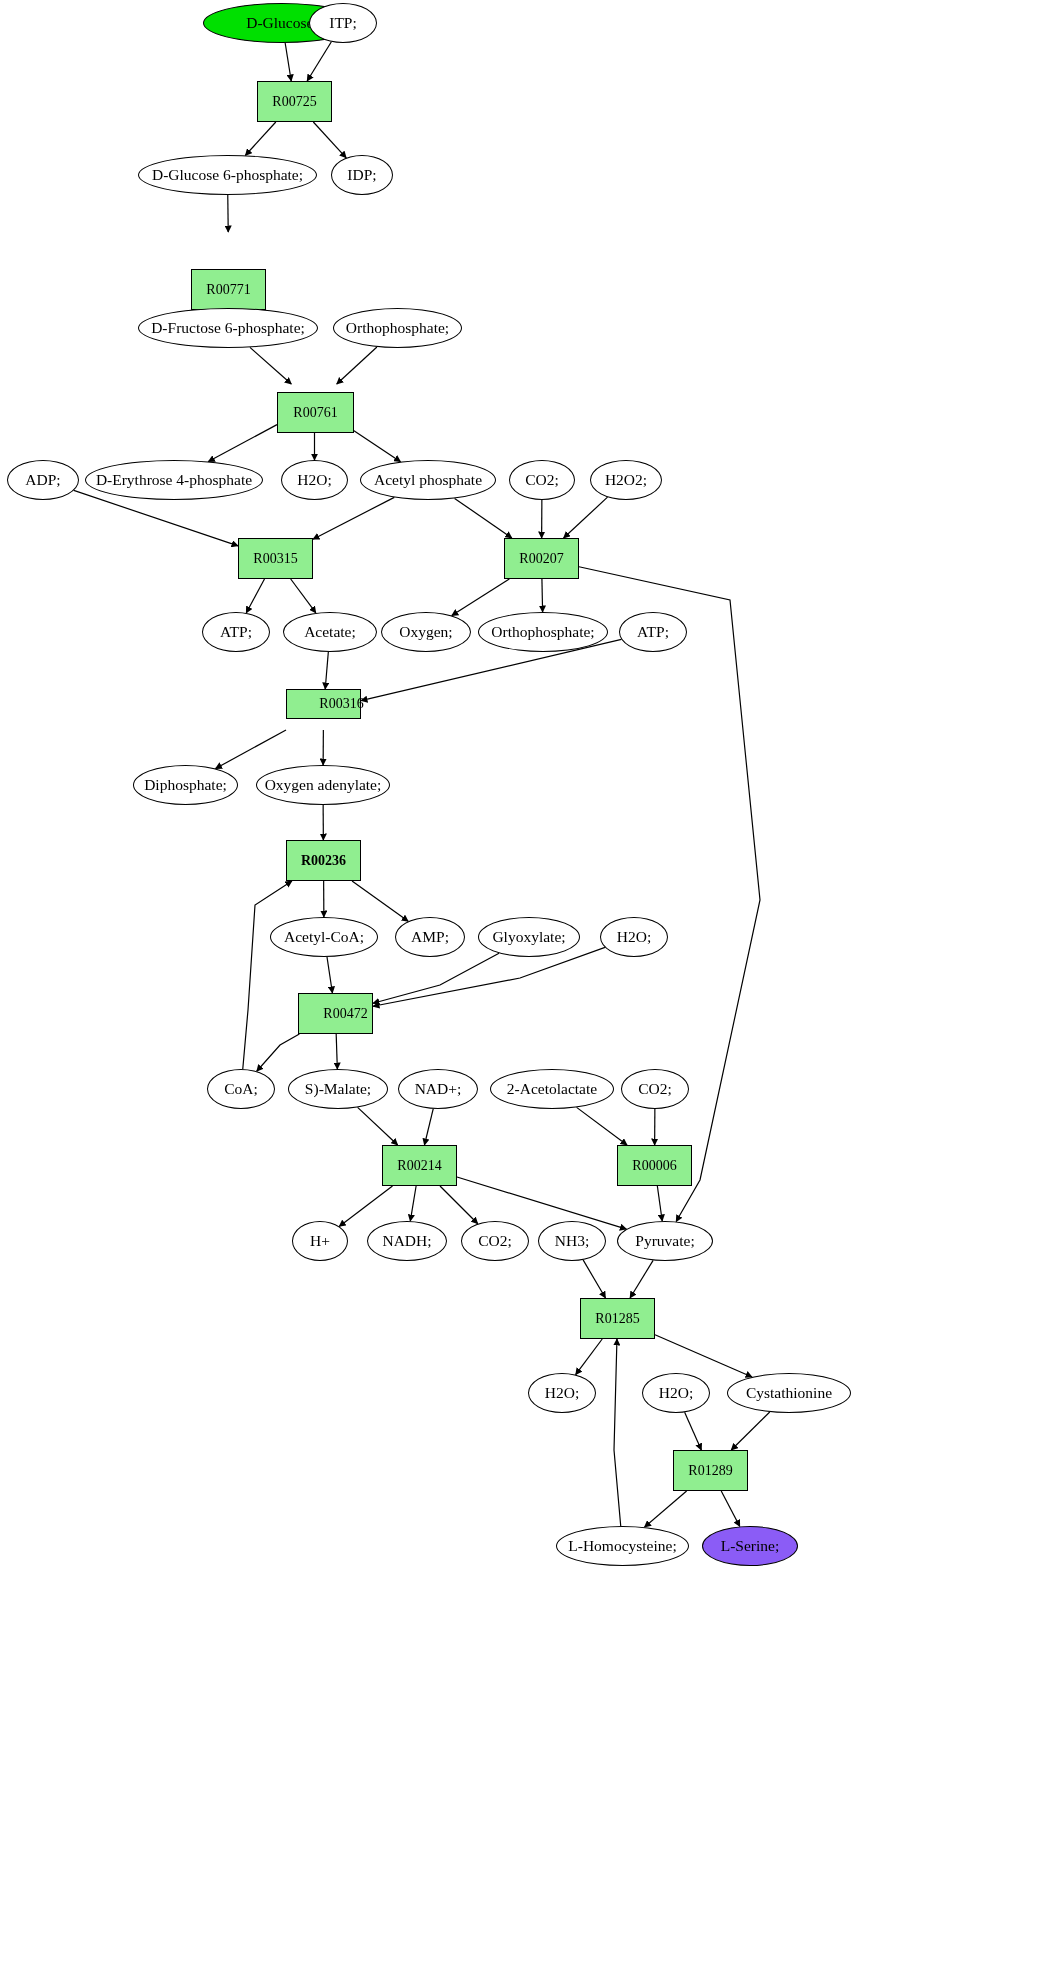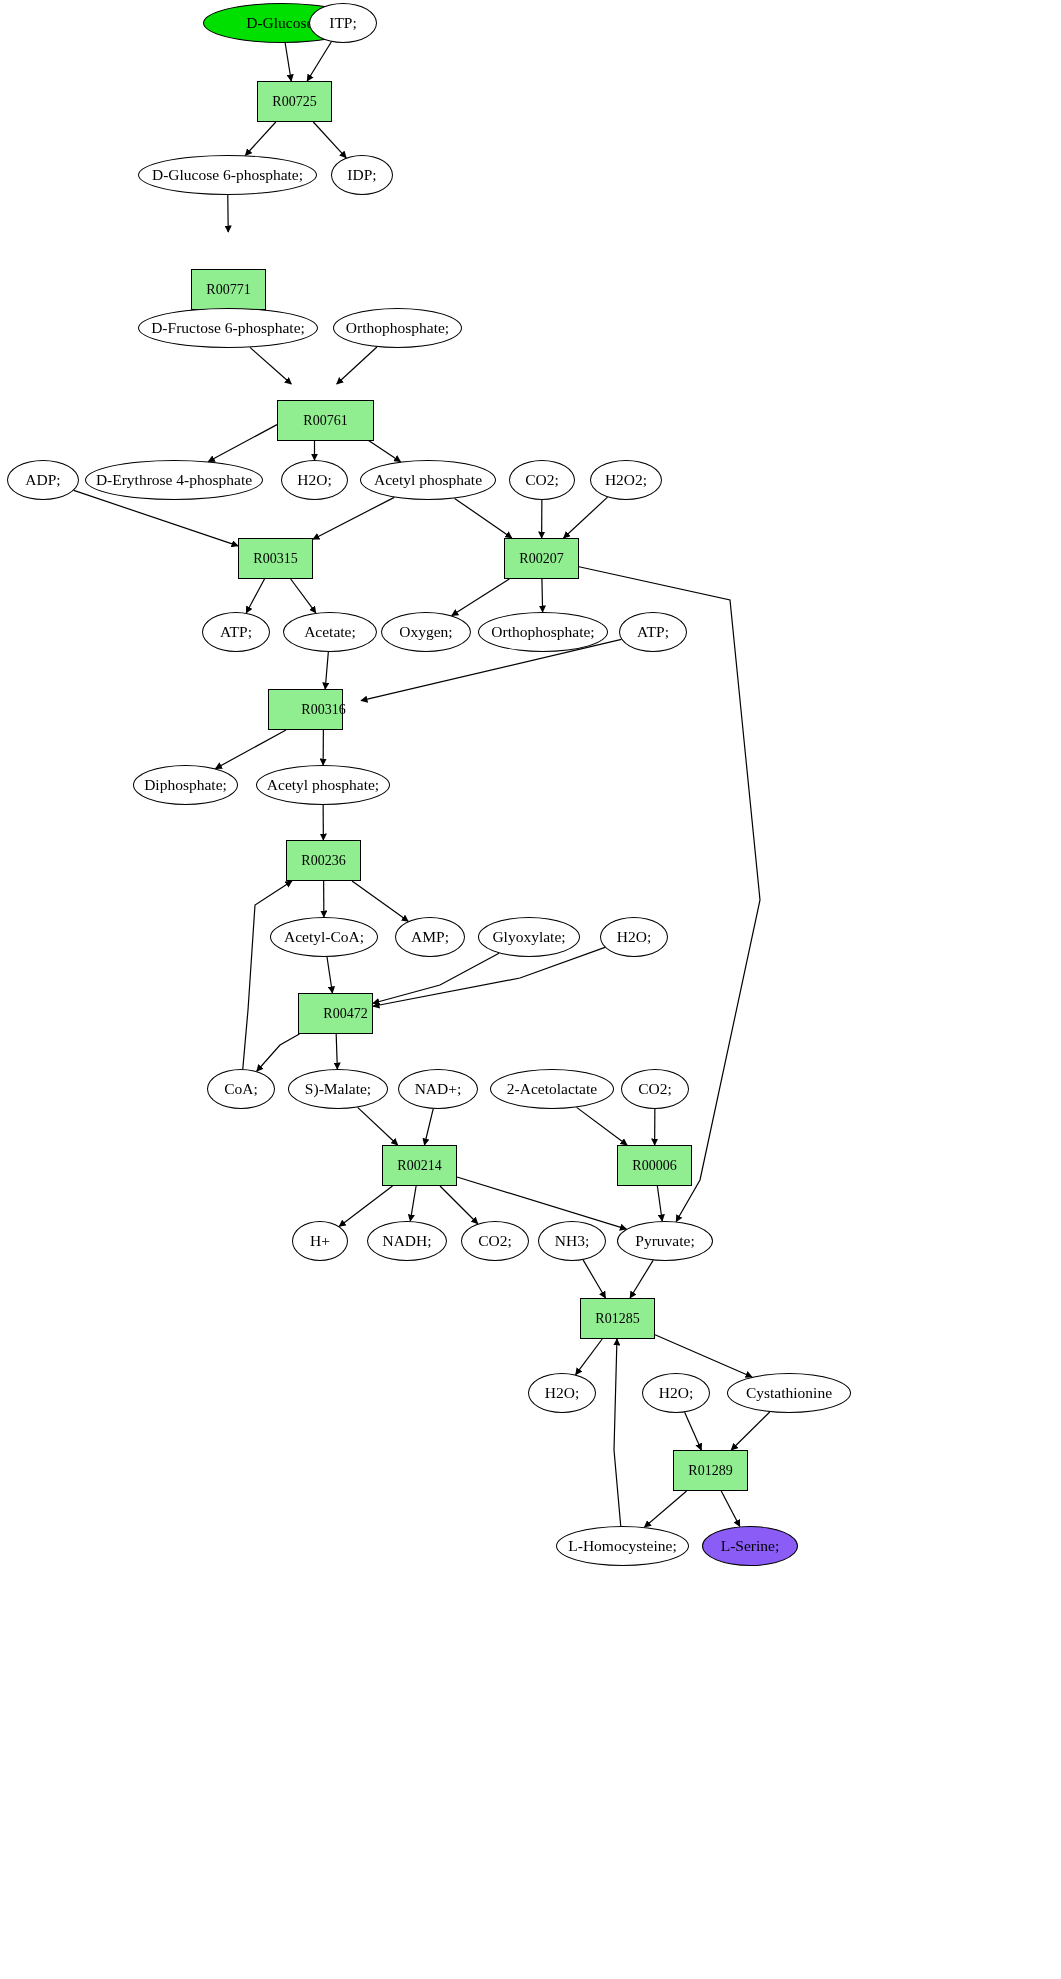--- a/index.html
+++ b/index.html
@@ -142,21 +142,21 @@
       </div>
       <div class="node node-box" style="left: 191px; top: 232px; width: 75px; height: 41px; margin-top: 37px;">
         <span class="node-label">R00771</span>
       </div>
       <div class="node node-ellipse" style="left: 138px; top: 308px; width: 180px; height: 40px;">
         <span class="node-label">D-Fructose 6-phosphate;</span>
       </div>
       <div class="node node-ellipse" style="left: 333px; top: 308px; width: 129px; height: 40px;">
         <span class="node-label">Orthophosphate;</span>
       </div>
-      <div class="node node-box" style="left: 277px; top: 400px; width: 97px; height: 41px;">
+      <div class="node node-box" style="left: 277px; top: 392px; width: 77px; height: 41px;">
         <span class="node-label">R00761</span>
       </div>
       <div class="node node-ellipse" style="left: 7px; top: 460px; width: 72px; height: 40px;">
         <span class="node-label">ADP;</span>
       </div>
       <div class="node node-ellipse" style="left: 85px; top: 460px; width: 178px; height: 40px;">
         <span class="node-label">D-Erythrose 4-phosphate</span>
       </div>
       <div class="node node-ellipse" style="left: 281px; top: 460px; width: 67px; height: 40px;">
         <span class="node-label">H2O;</span>
@@ -184,30 +184,30 @@
       </div>
       <div class="node node-ellipse" style="left: 381px; top: 612px; width: 90px; height: 40px;">
         <span class="node-label">Oxygen;</span>
       </div>
       <div class="node node-ellipse" style="left: 478px; top: 612px; width: 130px; height: 40px;">
         <span class="node-label">Orthophosphate;</span>
       </div>
       <div class="node node-ellipse" style="left: 619px; top: 612px; width: 68px; height: 40px;">
         <span class="node-label">ATP;</span>
       </div>
-      <div class="node node-box" style="left: 268px; top: 689px; width: 75px; height: 41px; padding-left: 36px;">
+      <div class="node node-box" style="left: 286px; top: 689px; width: 75px; height: 30px; padding-left: 36px;">
         <span class="node-label">R00316</span>
       </div>
       <div class="node node-ellipse" style="left: 133px; top: 765px; width: 105px; height: 40px;">
         <span class="node-label">Diphosphate;</span>
       </div>
       <div class="node node-ellipse" style="left: 256px; top: 765px; width: 134px; height: 40px;">
-        <span class="node-label">Acetyl phosphate;</span>
-      </div>
-      <div class="node node-box" style="left: 286px; top: 840px; width: 75px; height: 41px;">
+        <span class="node-label">Oxygen adenylate;</span>
+      </div>
+      <div class="node node-box" style="left: 286px; top: 840px; width: 75px; height: 41px; font-weight: bold;">
         <span class="node-label">R00236</span>
       </div>
       <div class="node node-ellipse" style="left: 270px; top: 917px; width: 108px; height: 40px;">
         <span class="node-label">Acetyl-CoA;</span>
       </div>
       <div class="node node-ellipse" style="left: 395px; top: 917px; width: 70px; height: 40px;">
         <span class="node-label">AMP;</span>
       </div>
       <div class="node node-ellipse" style="left: 478px; top: 917px; width: 102px; height: 40px;">
         <span class="node-label">Glyoxylate;</span>

